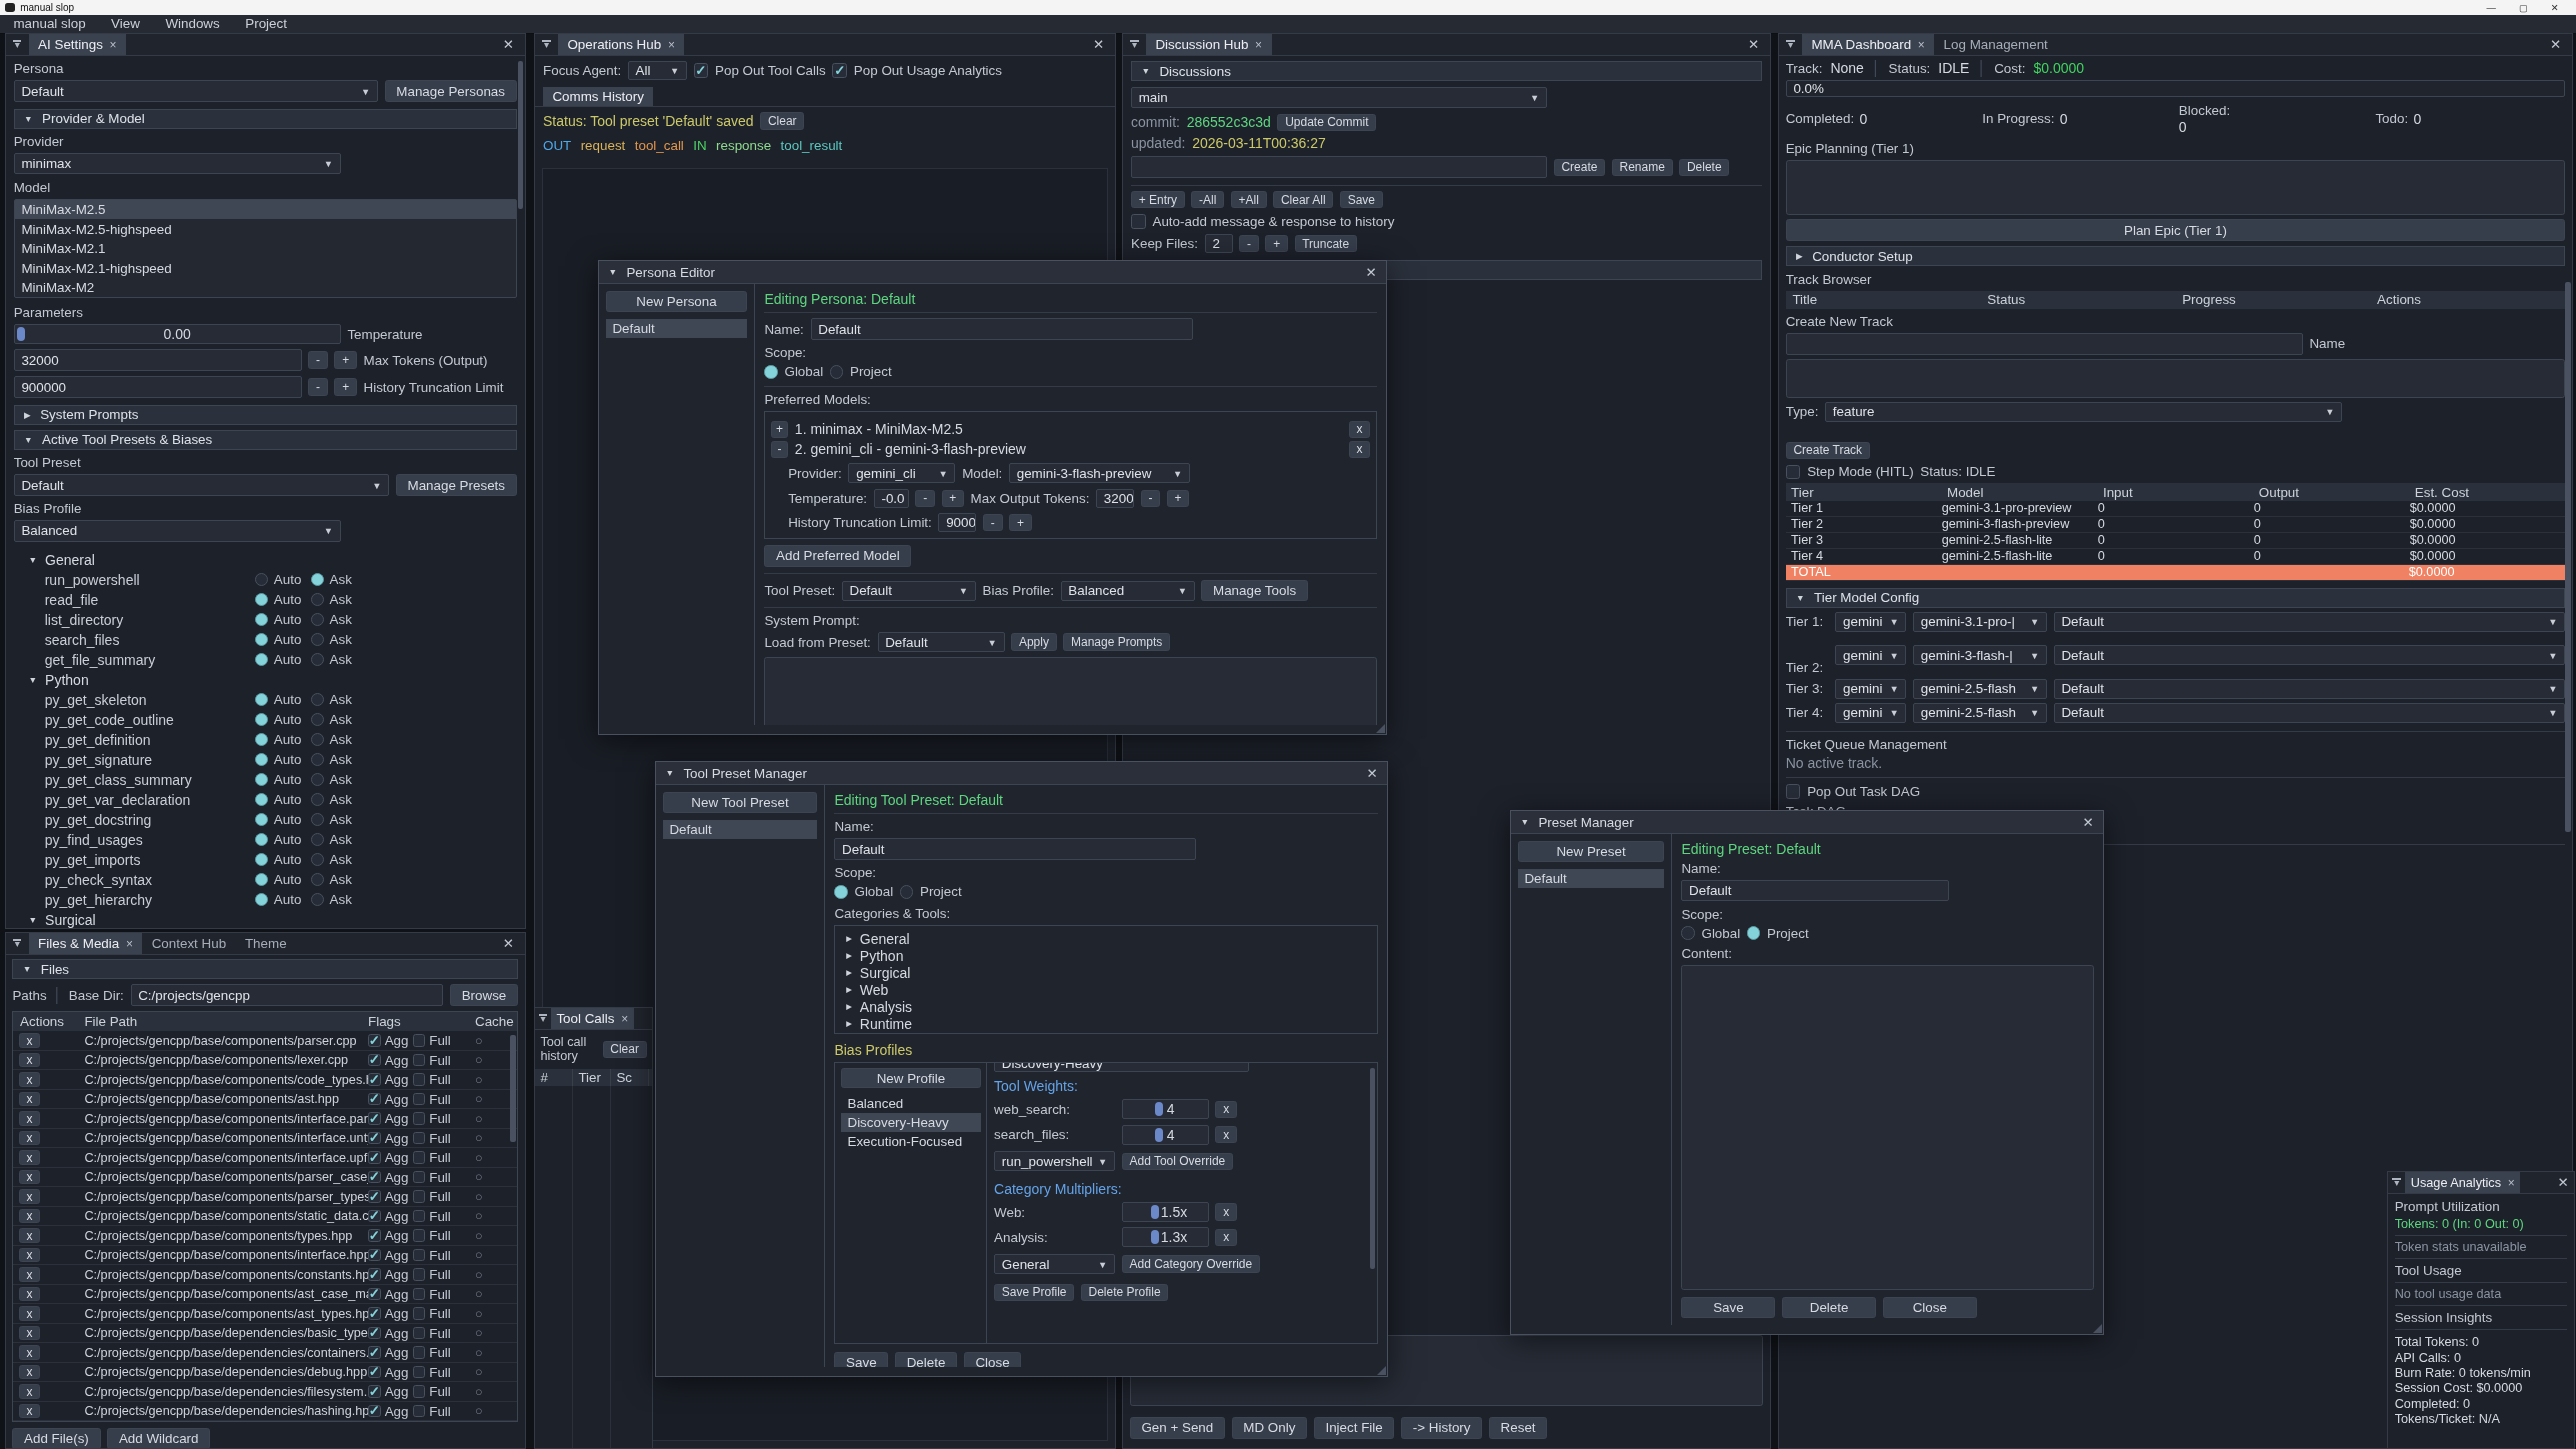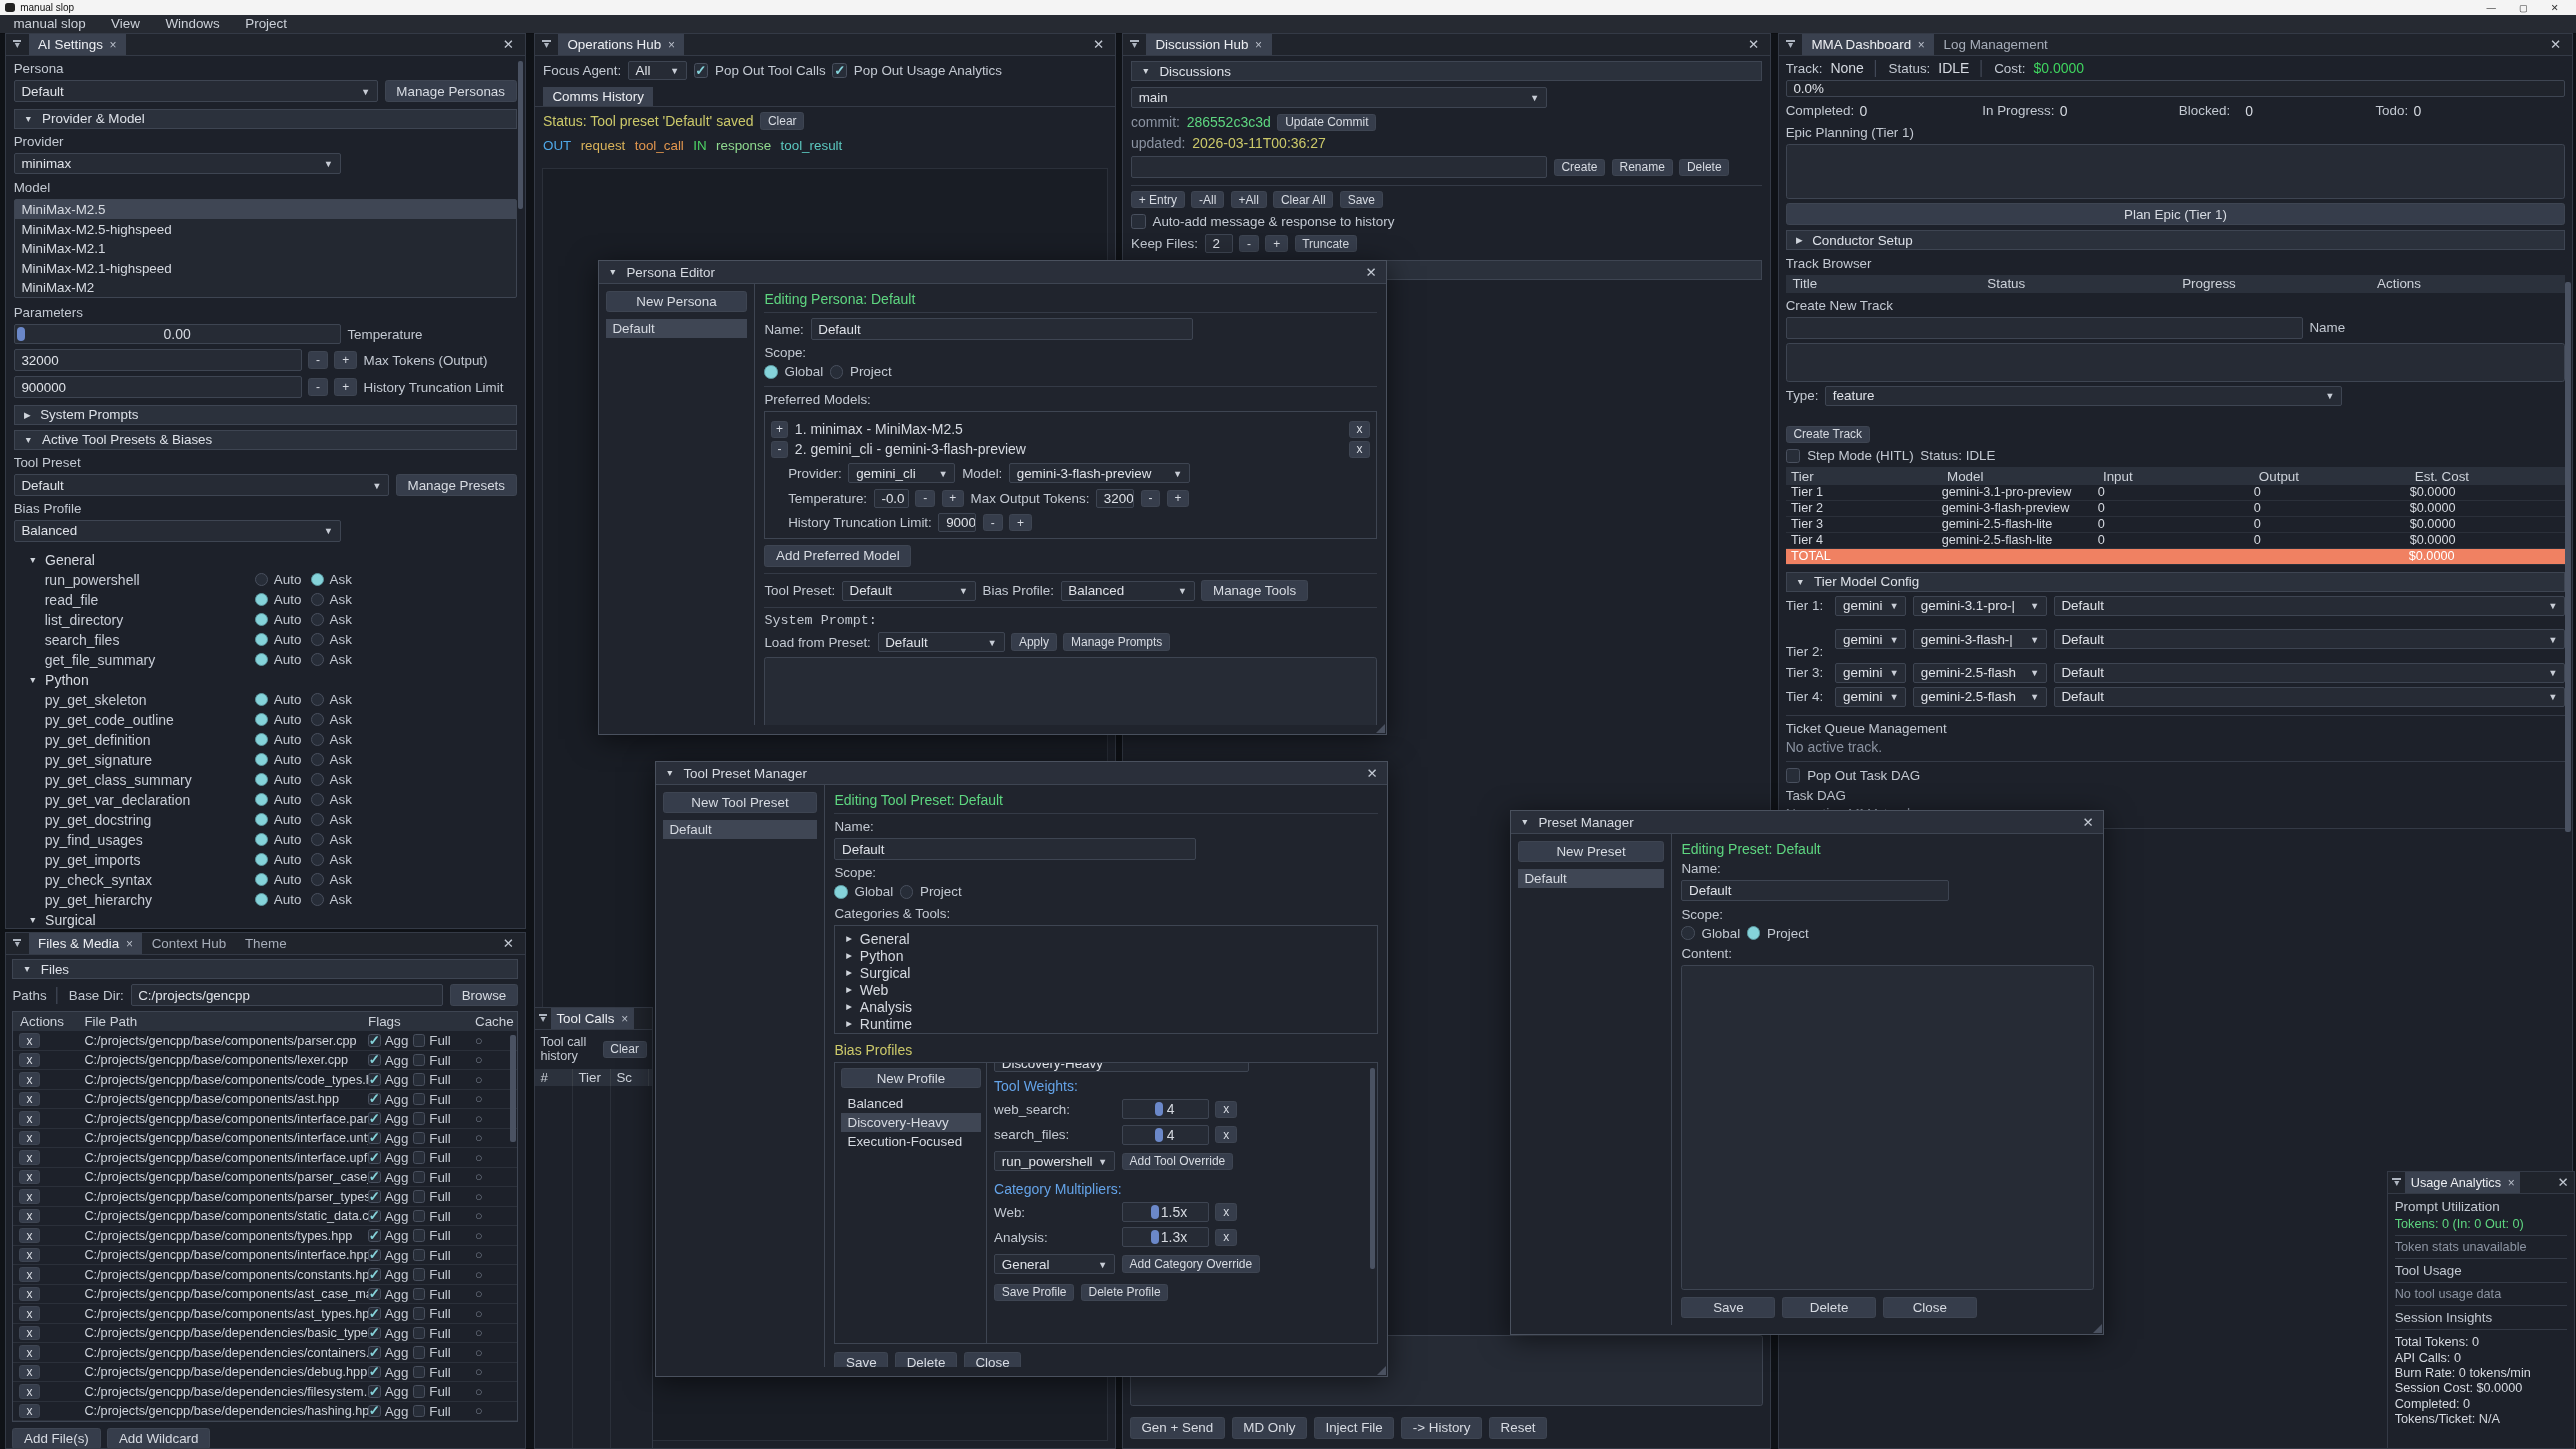--- a/index.html
+++ b/index.html
@@ -920,21 +920,21 @@
     <div class="row" style="margin-top:5.4px;">
 
     <span style="width:192px;display:flex;gap:5.4px;">
           <span class="lbl">Completed:</span>
           <span>0</span>
         </span>
         <span style="width:192px;display:flex;gap:5.4px;">
           <span class="lbl">In Progress:</span>
           <span>0</span>
         </span>
-        <span style="width:192px;display:flex;gap:15px;">
+        <span style="width:192px;display:flex;gap:1px;flex-direction:column;">
           <span class="lbl">Blocked:</span>
           <span>0</span>
         </span>
         <span style="width:192px;display:flex;gap:5.4px;">
           <span class="lbl">Todo:</span>
           <span>0</span>
         </span>
       </div>
     <div class="lbl" style="margin-top:6.7px;">Epic Planning (Tier 1)</div>
     <textarea style="width: 100%; height: 55px; margin-top: 4px; display: block;" placeholder=""></textarea>
@@ -1224,21 +1224,21 @@
             <span>Default</span>
             <span class="arr">▼</span>
           </span>
         <span class="lbl">Bias Profile:</span>
         <span class="dd" style="width:134px;height:20px;">
             <span>Balanced</span>
             <span class="arr">▼</span>
           </span>
         <span class="btn">Manage Tools</span>
       </div>
-      <div class="lbl" style="margin-top:5.4px;border-top:0.7px solid var(--bord);padding-top:5.4px;font-family:Liberation Mono, monospace;">System Prompt:</div>
+      <div class="lbl" style="margin-top:5.4px;border-top:0.7px solid var(--bord);padding-top:5.4px;">System Prompt:</div>
       <div class="row" style="margin-top:4px;">
         <span class="lbl">Load from Preset:</span>
         <span class="dd" style="width:127px;height:20px;">
             <span>Default</span>
             <span class="arr">▼</span>
           </span>
         <span class="btn sm">Apply</span>
         <span class="btn sm">Manage Prompts</span>
       </div>
       <textarea style="width: 100%; height: 101px; margin-top: 5.4px; display: block;" placeholder=""></textarea>

